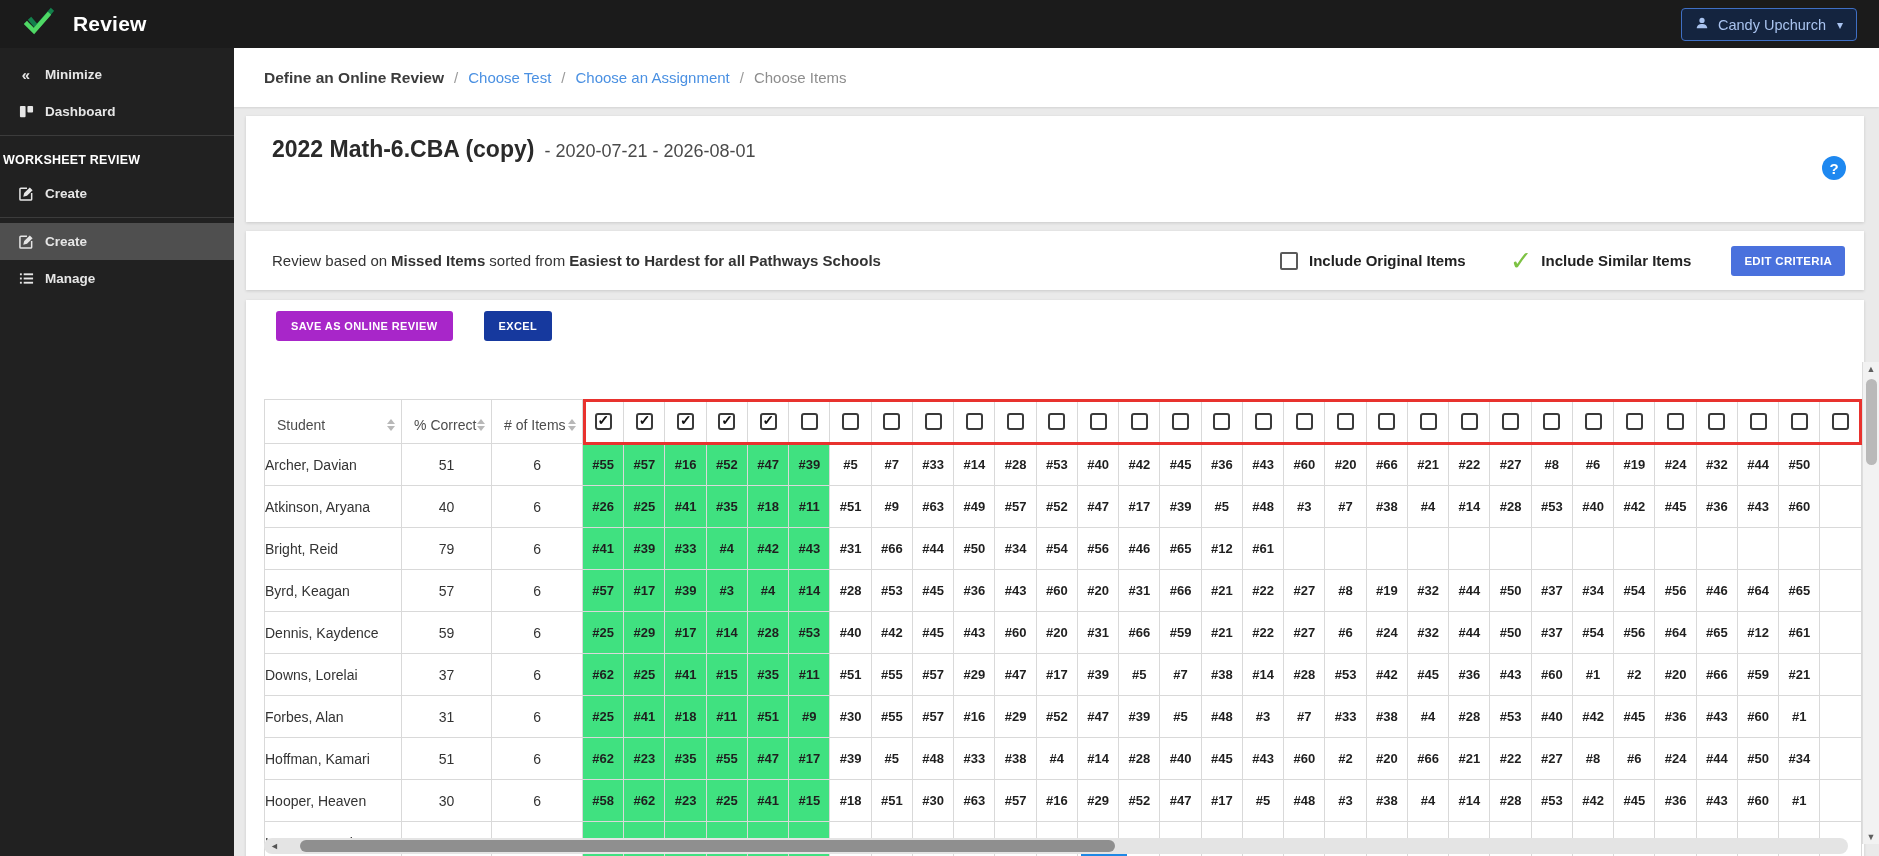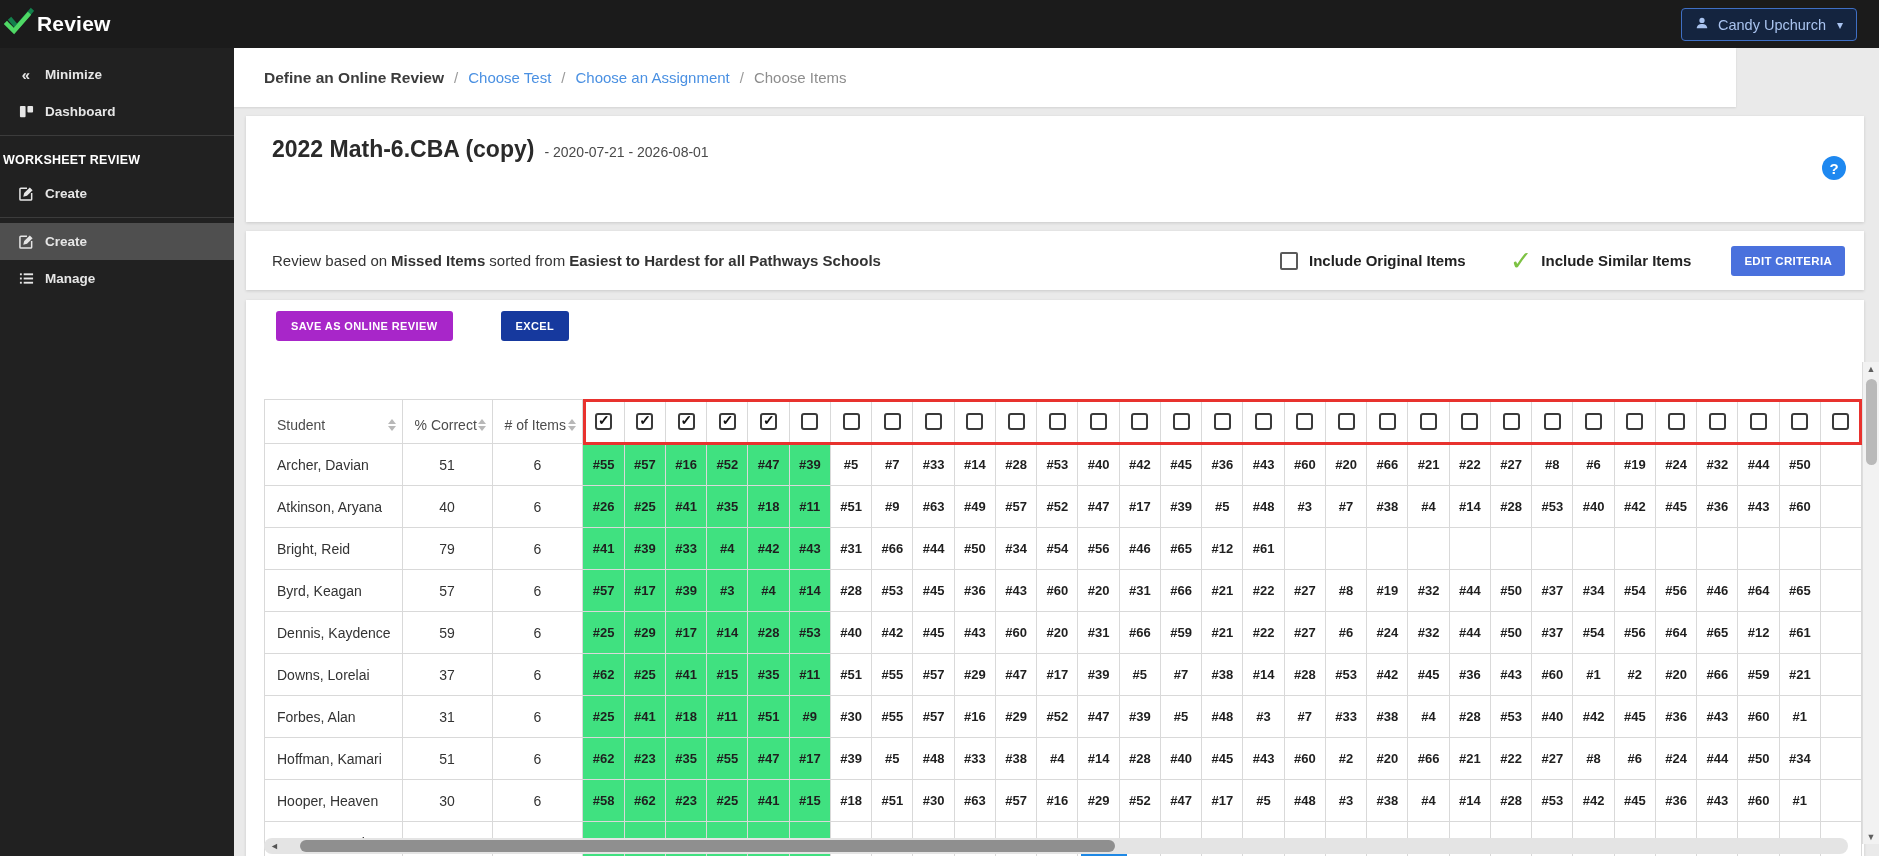--- a/index.html
+++ b/index.html
@@ -1,85 +1,85 @@
 <!DOCTYPE html>
 <html><head>
 <meta charset="utf-8">
 <style>
   * { margin:0; padding:0; box-sizing:border-box; }
   html,body { width:1879px; height:856px; overflow:hidden; font-family:"Liberation Sans",sans-serif; background:#eaeaea; }
   .screen { position:relative; width:1879px; height:856px; background:#eaeaea; overflow:hidden; }
 
   
   .topbar { position:absolute; left:0; top:0; width:1879px; height:48px; background:#1b1b1b; display:flex; align-items:center; z-index:30; }
-  .logo { display:flex; align-items:center; gap:3px; padding-left:4px; }
+  .logo { display:flex; align-items:center; gap:19px; padding-left:24px; }
   .logo-text { color:#ffffff; font-size:21px; font-weight:bold; letter-spacing:.2px; }
   .user-btn { position:absolute; right:22px; top:8px; height:33px; background:#14243f; border:1px solid #3f6fc4; border-radius:4px; color:#a9c3ef; display:flex; align-items:center; gap:9px; padding:0 13px; font-size:14.5px; cursor:pointer; }
   .user-caret { font-size:12px; margin-left:2px; }
 
   
   .sidebar { position:absolute; left:0; top:48px; width:234px; height:808px; background:#212121; color:#e6e6e6; z-index:20; }
   .side-item { display:flex; align-items:center; gap:11px; height:37px; padding-left:18px; font-size:13.5px; font-weight:600; cursor:pointer; }
   .side-item.selected { background:#4f4f4f; }
   .side-icon { width:16px; display:inline-flex; justify-content:center; align-items:center; font-size:15px; }
   .side-divider { border-top:1px solid #3c3c3c; margin:5px 0; }
   .side-header { font-size:12.5px; font-weight:bold; color:#ffffff; padding:12px 0 8px 3px; letter-spacing:.2px; }
   .side-pad-top { height:8px; }
 
   
   .main { position:absolute; left:234px; top:48px; width:1645px; height:808px; background:#eaeaea; }
-  .breadcrumb-bar { position:absolute; left:0; top:0; width:1502px; height:59px; background:#ffffff; display:flex; align-items:center; padding-left:30px; box-shadow:0 1px 2px rgba(0,0,0,.10); }
+  .breadcrumb-bar { position:absolute; left:0; top:0; width:1645px; height:59px; background:#ffffff; display:flex; align-items:center; padding-left:30px; box-shadow:0 1px 2px rgba(0,0,0,.10); }
   .crumb-current { color:#3c3c3c; font-weight:bold; font-size:15.5px; }
   .crumb-link { color:#4a90e2; font-size:15px; cursor:pointer; }
   .crumb-muted { color:#8d8d8d; font-size:15px; }
   .crumb-sep { color:#9a9a9a; margin:0 10px; font-size:15px; }
 
   .card { position:absolute; left:12px; width:1618px; background:#ffffff; box-shadow:0 1px 3px rgba(0,0,0,.14); }
   .card-info { top:68px; height:106px; padding:20px 0 0 26px; }
   .title-row { display:flex; align-items:baseline; }
   .test-title { font-size:23px; font-weight:bold; color:#2a2a2a; }
-  .date-range { font-size:14px; color:#4a4a4a; margin-left:10px; }
+  .date-range { font-size:18px; color:#4a4a4a; margin-left:10px; }
   .info-row { margin-top:13px; font-size:15px; color:#222222; }
   .info-label { font-weight:normal; }
   .info-value { font-weight:bold; }
   .info-group { margin-right:44px; }
   .sp { margin-right:5px; }
   .help-circle { position:absolute; right:18px; top:40px; width:24px; height:24px; border-radius:50%; background:#1e88f0; color:#ffffff; font-size:15px; font-weight:bold; display:flex; align-items:center; justify-content:center; cursor:pointer; }
 
   .card-criteria { top:183px; height:59px; display:flex; align-items:center; padding:0 19px 0 26px; font-size:15px; color:#333333; }
   .crit-bold { font-weight:bold; }
   .crit-gap { margin:0 4px; }
   .crit-right { margin-left:auto; display:flex; align-items:center; }
   .box-unchecked { width:18px; height:18px; border:2px solid #5a5a5a; border-radius:2px; background:#ffffff; margin-right:11px; cursor:pointer; flex:none; }
   .crit-label { font-weight:bold; color:#222222; }
   .similar-check { color:#7dc243; font-size:27px; line-height:20px; margin:0 9px 0 44px; cursor:pointer; }
   .edit-btn { margin-left:40px; background:#4a71dd; color:#ffffff; border:none; border-radius:3px; font-size:11.5px; font-weight:bold; padding:9px 13px; letter-spacing:.3px; cursor:pointer; font-family:"Liberation Sans",sans-serif; }
 
   .card-table { top:252px; height:604px; }
-  .actions { display:flex; gap:48px; padding:11px 0 0 30px; }
+  .actions { display:flex; gap:31px; padding:11px 0 0 30px; }
   .btn { border:none; border-radius:3px; color:#ffffff; font-size:11px; font-weight:bold; padding:9px 15px; letter-spacing:.4px; cursor:pointer; font-family:"Liberation Sans",sans-serif; }
   .btn-save { background:#a826c9; }
   .btn-excel { background:#16399e; }
 
   .table-wrap { position:absolute; left:18px; top:99px; width:1598px; height:487px; overflow:hidden; background:#ffffff; }
   table { border-collapse:collapse; table-layout:fixed; background:#ffffff; }
   th,td { border:1px solid #d9d9d9; overflow:hidden; white-space:nowrap; }
   thead th { height:44px; font-size:14px; color:#4c4c4c; font-weight:normal; background:#ffffff; }
   th.text-col { text-align:left; }
   .hdr-inner { display:flex; align-items:center; padding:0 6px 0 12px;margin-top:7px; }
   .hdr-label { flex:1; text-align:left; }
   .sort { display:inline-flex; flex-direction:column; gap:2px; cursor:pointer; }
   .sort i { width:0; height:0; border-left:4px solid transparent; border-right:4px solid transparent; display:block; }
   .sort .up { border-bottom:5px solid #b8b8b8; }
   .sort .down { border-top:5px solid #b8b8b8; }
   th.cb-cell { text-align:center; vertical-align:middle; }
   .cb { display:inline-block; width:17px; height:17px; border:2px solid #3a3a3a; border-radius:3px; background:#ffffff; position:relative; vertical-align:middle; cursor:pointer; }
   .cb.checked::after { content:"✓"; position:absolute; left:1px; top:-3px; font-size:14px; font-weight:bold; color:#111111; }
   tbody td { height:42px; font-size:14px; color:#333333; text-align:center; }
-  td.student { text-align:left; padding-left:12px; }
+  td.student { text-align:left; padding-left:0; }
   td.item { font-weight:bold; font-size:13px; color:#1f1f1f; }
   td.item.green { background:#40e180; }
   .red-overlay { position:absolute; left:319px; top:0; width:1279px; height:46px; border:3px solid #e8322e; pointer-events:none; z-index:5; }
 
   
   .vscroll { position:absolute; left:1862px; top:362px; width:17px; height:482px; background:#f2f2f2; border-left:1px solid #dddddd; z-index:25; }
   .vscroll .arrow { position:absolute; left:0; width:16px; height:14px; color:#5f5f5f; font-size:9px; display:flex; align-items:center; justify-content:center; cursor:pointer; }
   .vscroll .arrow.up { top:0; }
   .vscroll .arrow.down { bottom:0; }
   .vscroll .thumb { position:absolute; left:3px; top:17px; width:11px; height:86px; background:#b9b9b9; border-radius:6px; cursor:pointer; }

